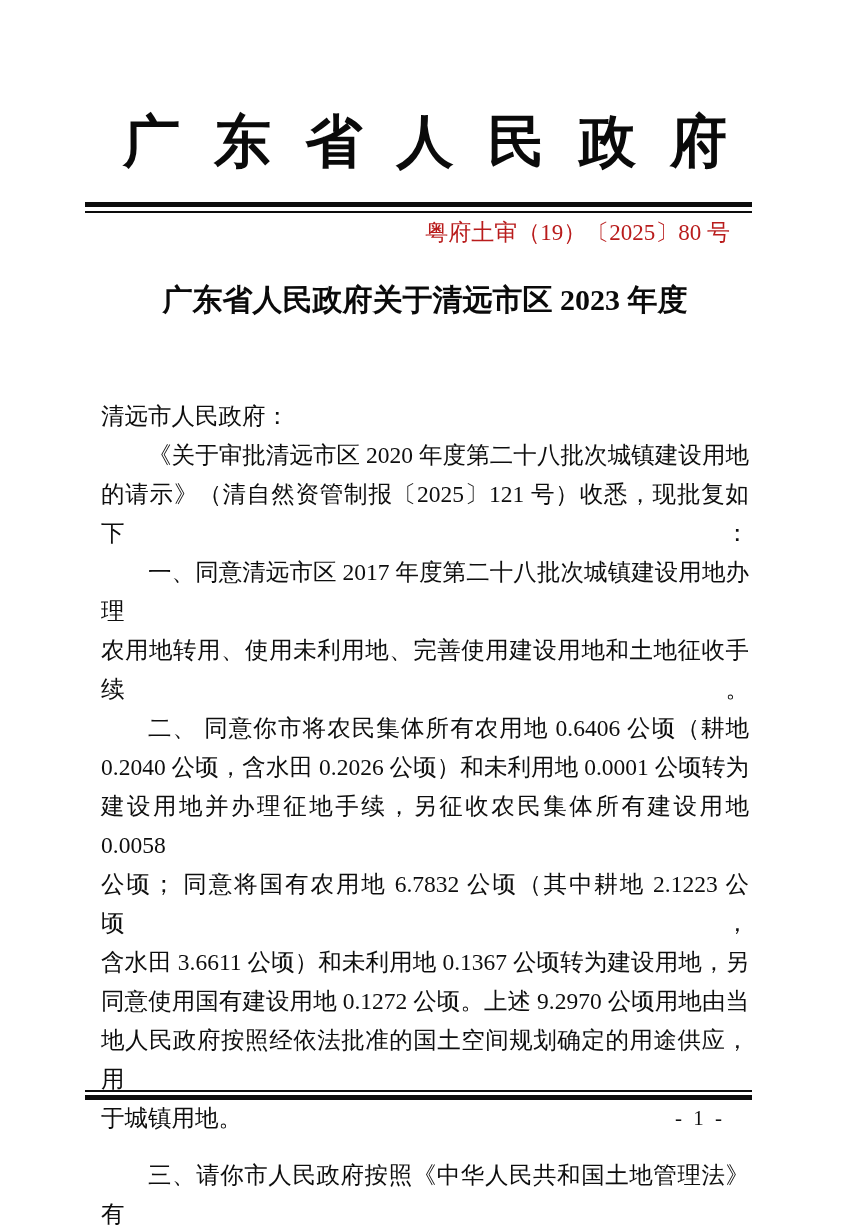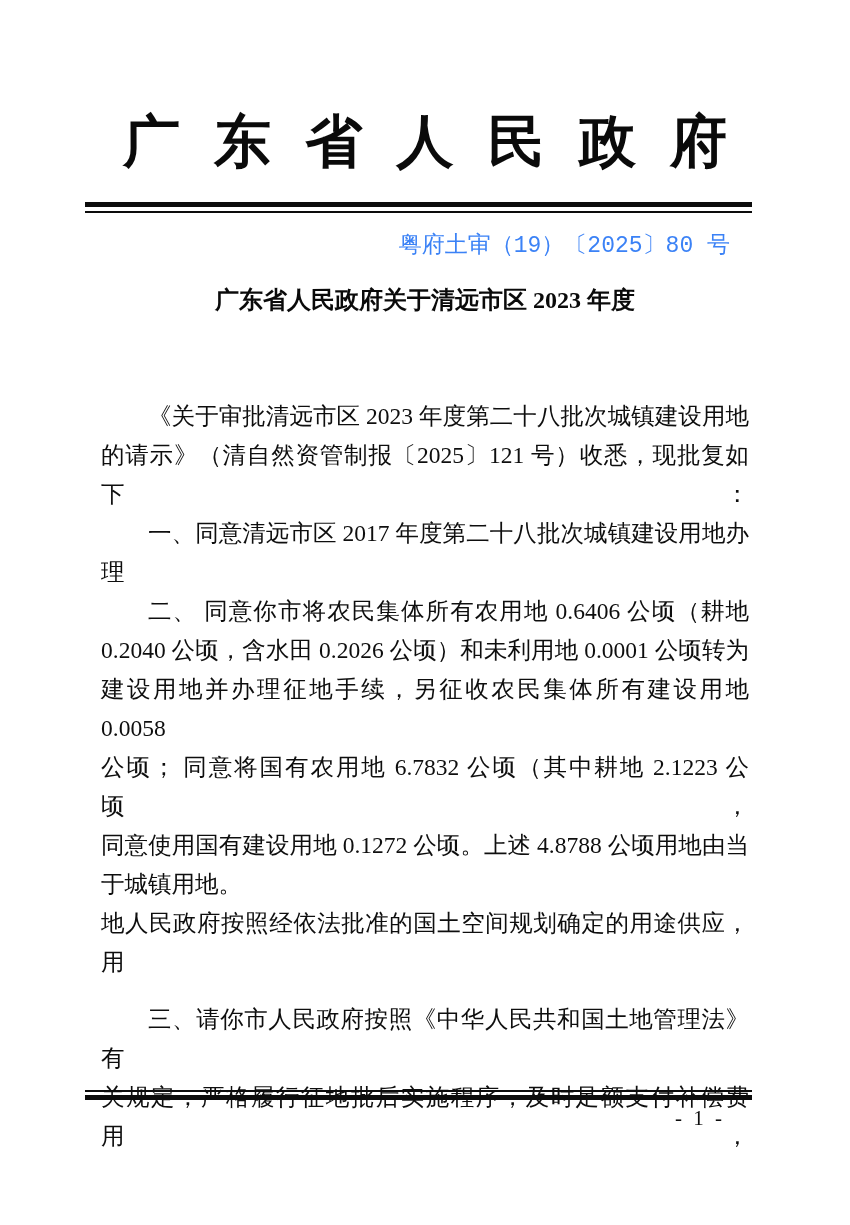--- a/index.html
+++ b/index.html
@@ -23,29 +23,29 @@
     color:#0a0a0a;
   }
   
   .rule{position:absolute;left:85px;width:667px;background:#0c0c0c;}
   .rule-top-thick{top:202px;height:5px;}
   .rule-top-thin{top:211px;height:2px;}
   .rule-bottom-thin{top:1090px;height:2px;}
   .rule-bottom-thick{top:1095px;height:5px;}
   
   .doc-number{
-    position:absolute;top:232px;right:120px;
+    position:absolute;top:219px;right:120px;
     font-size:23px;line-height:28px;
-    white-space:nowrap;color:#3b82f6;font-family:Liberation Mono, monospace;
+    white-space:nowrap;color:#b91c1c;
   }
   
   .doc-title{
     position:absolute;top:280px;left:0;width:100%;
     text-align:center;font-weight:bold;
-    font-size:24px;line-height:40px;
+    font-size:30px;line-height:40px;
     color:#0a0a0a;
   }
   
   .body-text{
     position:absolute;top:397px;left:101px;width:648px;
     font-size:23.5px;line-height:39px;
     color:#0e0e0e;
   }
   .line{text-align:left;}
   .line.fill{text-align:justify;text-align-last:justify;}
@@ -69,30 +69,33 @@
   <div class="rule rule-top-thin"></div>
 
   <div class="doc-number">粤府土审（19）〔2025〕80 号</div>
 
   <div class="doc-title">
     <div>广东省人民政府关于清远市区 2023 年度</div>
   </div>
 
   <div class="body-text">
 
-      <div class="line indent fill">《关于审批清远市区 2023 年度第二十八批次城镇建设用地</div>
+  <div class="line">清远市人民政府：</div>
+      <div class="line indent fill">《关于审批清远市区 2020 年度第二十八批次城镇建设用地</div>
       <div class="line fill">的请示》（清自然资管制报〔2025〕121 号）收悉，现批复如下：</div>
       <div class="line indent fill">一、同意清远市区 2017 年度第二十八批次城镇建设用地办理</div>
+      <div class="line fill">农用地转用、使用未利用地、完善使用建设用地和土地征收手续。</div>
       <div class="line indent fill">二、 同意你市将农民集体所有农用地 0.6406 公顷（耕地</div>
       <div class="line fill">0.2040 公顷，含水田 0.2026 公顷）和未利用地 0.0001 公顷转为</div>
       <div class="line fill">建设用地并办理征地手续，另征收农民集体所有建设用地 0.0058</div>
       <div class="line fill">公顷； 同意将国有农用地 6.7832 公顷（其中耕地 2.1223 公顷，</div>
-      <div class="line fill">同意使用国有建设用地 0.1272 公顷。上述 4.8788 公顷用地由当</div>
+      <div class="line fill">含水田 3.6611 公顷）和未利用地 0.1367 公顷转为建设用地，另</div>
+      <div class="line fill">同意使用国有建设用地 0.1272 公顷。上述 9.2970 公顷用地由当</div>
+      <div class="line fill">地人民政府按照经依法批准的国土空间规划确定的用途供应，用</div>
       <div class="line">于城镇用地。</div>
-      <div class="line fill">地人民政府按照经依法批准的国土空间规划确定的用途供应，用</div>
       <div class="line indent fill gap-before">三、请你市人民政府按照《中华人民共和国土地管理法》有</div>
       <div class="line fill">关规定，严格履行征地批后实施程序，及时足额支付补偿费用，</div>
     </div>
 
   <div class="rule rule-bottom-thin"></div>
   <div class="rule rule-bottom-thick"></div>
 
   <div class="page-number">- 1 -</div>
 
 </div>

